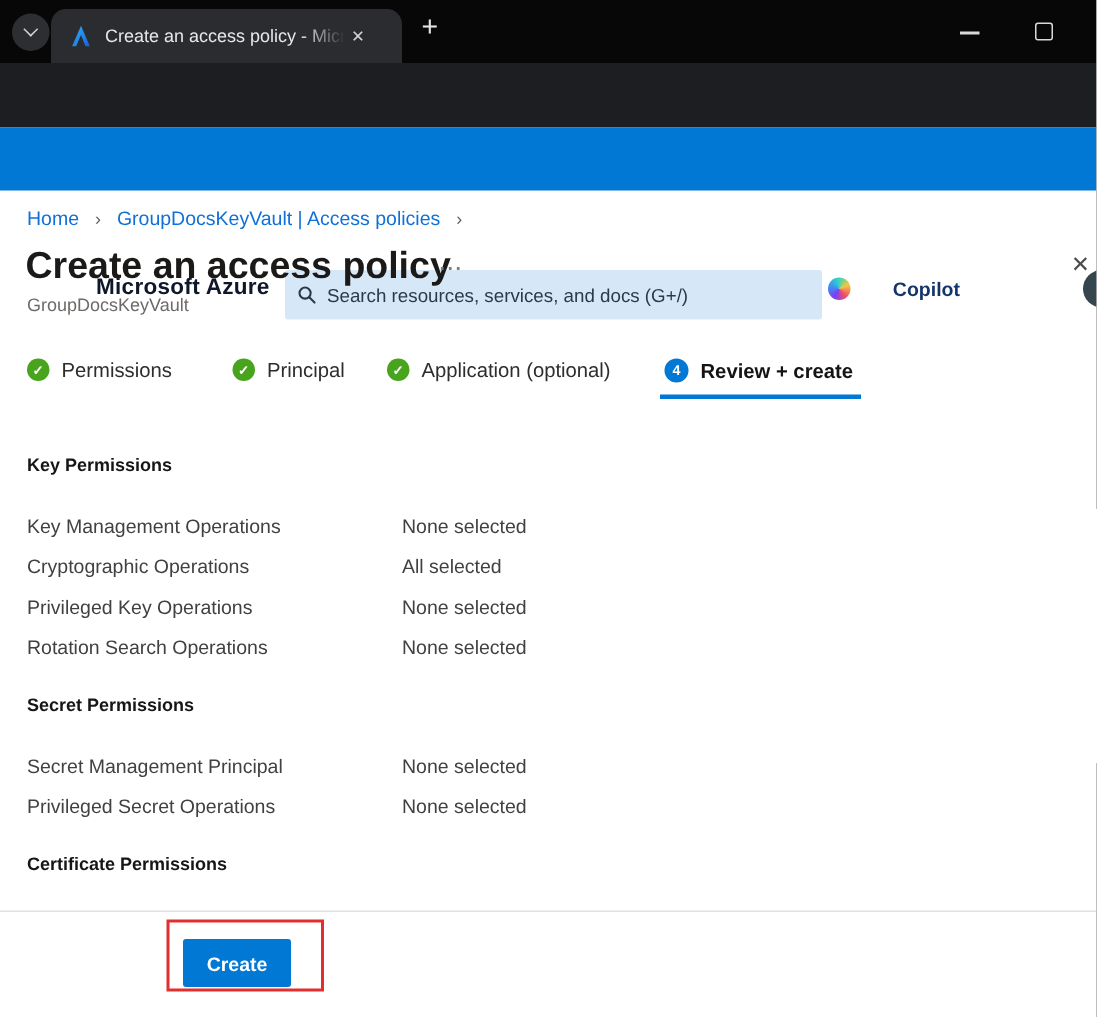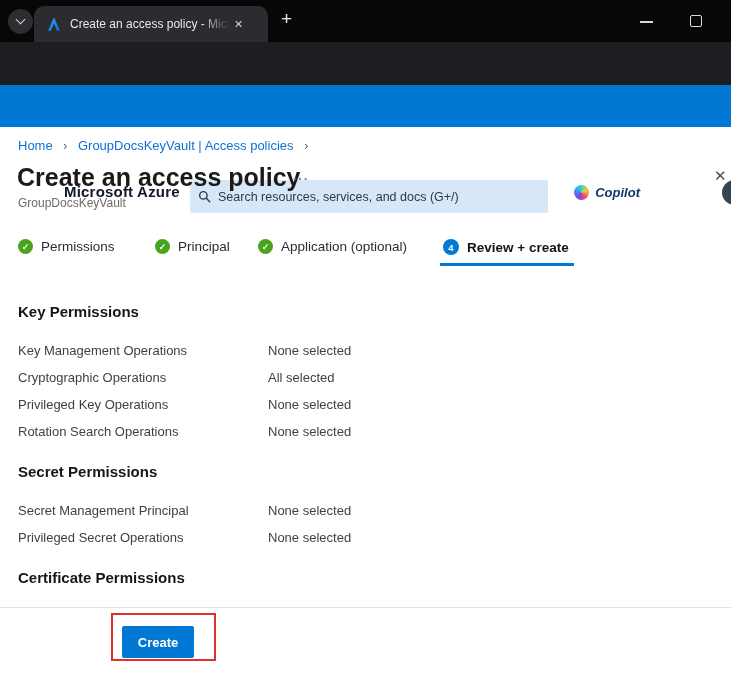--- a/index.html
+++ b/index.html
@@ -38,21 +38,21 @@
   .azbar { position:absolute; left:0; top:85px; width:731px; height:42px; background:var(--accent,#0078d4); }
   .hamburger { position:absolute; left:13px; top:99px; width:19px; height:13px; cursor:pointer; }
   .hamburger span { display:block; height:2px; background:#fff; margin-bottom:3.5px; }
   .az-brand { position:absolute; left:64px; top:98px; color:#0f172a; font-size:15px; font-weight:700; letter-spacing:.2px; }
   .az-search { position:absolute; left:190px; top:95px; width:358px; height:33px; background:#d6e8f8;
                border-radius:2px; display:flex; align-items:center; padding:0 8px; }
   .az-search input { flex:1; border:none; outline:none; background:transparent; font-size:12.5px;
                      color:#22303c; margin-left:7px; font-family:"Liberation Sans",sans-serif; }
   .az-search input::placeholder { color:#2c3a46; opacity:1; }
   .copilot-btn { position:absolute; left:552px; top:95px; width:88px; height:25px; background:#fff;
-                 border-radius:4px; display:flex; align-items:center; justify-content:flex-end; gap:6px; cursor:pointer;font-style:italic; }
+                 border-radius:4px; display:flex; align-items:center; justify-content:space-between; gap:6px; cursor:pointer; }
   .copilot-logo { width:15px; height:15px; border-radius:50%;
                   background:conic-gradient(from 210deg,#7a3ff2,#3f8ef2,#2fd4c6,#f2c83f,#f24f6a,#7a3ff2); }
   .copilot-label { color:#14356b; font-size:13px; font-weight:700; }
   .az-more { position:absolute; left:691px; top:97px; color:#fff; font-size:14px; font-weight:700;
              letter-spacing:2px; cursor:pointer; }
   .az-avatar { position:absolute; left:722px; top:95px; width:25px; height:25px; border-radius:50%;
                background:#35464e; cursor:pointer; }
 
   
   .crumbs { position:absolute; left:18px; top:138px; font-size:13px; }
@@ -67,21 +67,21 @@
   .wtab { position:absolute; top:239px; display:flex; align-items:center; gap:8px; font-size:13.5px;
           color:#2f2d2c; cursor:pointer; }
   .check-ic { width:15px; height:15px; border-radius:50%; background:var(--success,#47a41c); color:#fff;
               font-size:9px; font-weight:700; display:flex; align-items:center; justify-content:center; }
   .step-badge { width:16px; height:16px; border-radius:50%; background:var(--accent,#0078d4); color:#fff;
                 font-size:9.5px; font-weight:700; display:flex; align-items:center; justify-content:center; }
   .wtab.active .wtab-label { font-weight:700; color:#151413; }
   .wtab-underline { position:absolute; left:440px; top:263px; width:134px; height:3px;
                     background:var(--accent,#0078d4); }
 
-  .sec-h { position:absolute; left:18px; font-size:15px; font-weight:700; color:#171615; }
+  .sec-h { position:absolute; left:18px; font-size:12px; font-weight:700; color:#171615; }
   .row-label { position:absolute; left:18px; font-size:13px; color:#434140; }
   .row-value { position:absolute; left:268px; font-size:13px; color:#434140; }
 
   .footer-divider { position:absolute; left:0; top:607px; width:731px; height:1px; background:#e3e1df; }
   .btn-previous { position:absolute; left:18px; top:626px; width:83px; height:25px; background:#fff;
                   border:1px solid #75726f; border-radius:2px; font-size:13px; font-weight:600; color:#1d1c1b;
                   display:flex; align-items:center; justify-content:center; cursor:pointer; }
   .btn-create { position:absolute; left:122px; top:626px; width:72px; height:32px;
                 background:var(--accent,#0078d4); border:none; border-radius:2px; font-size:13px; font-weight:600;
                 color:#fff; display:flex; align-items:center; justify-content:center; cursor:pointer; }

